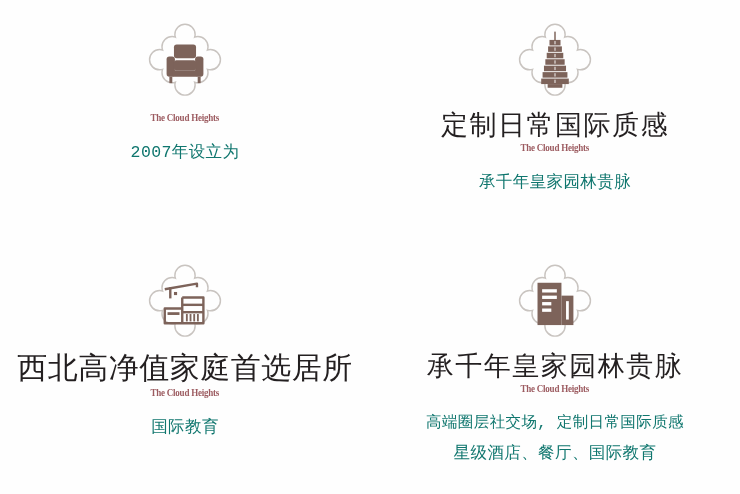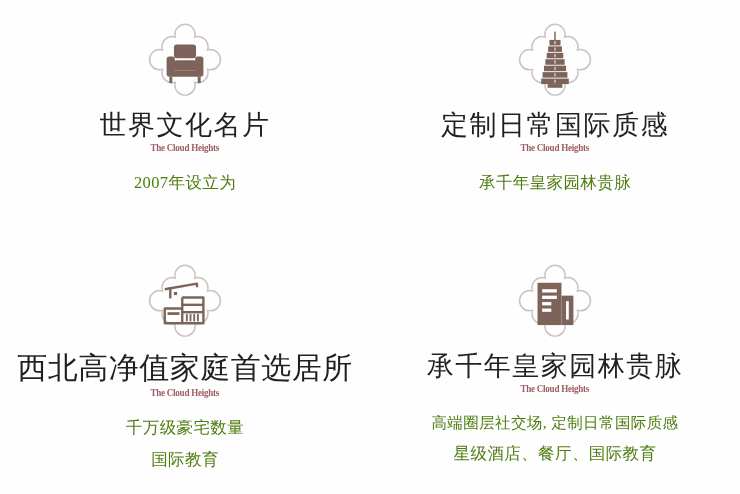--- a/index.html
+++ b/index.html
@@ -66,24 +66,24 @@
     transform: scaleX(0.82);
     transform-origin: center;
     white-space: nowrap;
     text-align: center;
   }
   .feature-lines {
     margin-top: 14px;
     text-align: center;
   }
   .feature-line {
-    font-family: Liberation Serif, serif;
+    font-family: Liberation Mono, monospace;
     font-size: 16.5px;
     line-height: 1.95;
-    color: #4d7c0f;
+    color: #0f766e;
     letter-spacing: 0.4px;
     white-space: nowrap;
   }
   .feature-line.small {
     font-size: 15.5px;
   }
 </style>
 </head>
 <body>
 
@@ -95,21 +95,20 @@
       <g fill="#7d635a">
         <rect x="38" y="31" width="24" height="15" rx="3"></rect>
         <rect x="30" y="44" width="9" height="22" rx="3"></rect>
         <rect x="61" y="44" width="9" height="22" rx="3"></rect>
         <rect x="38" y="48" width="24" height="11" rx="2.5"></rect>
         <rect x="36" y="59" width="28" height="7" rx="2"></rect>
         <rect x="33" y="66" width="3.2" height="7"></rect>
         <rect x="63.8" y="66" width="3.2" height="7"></rect>
       </g>
     </svg>
-    <div class="feature-title">世界文化名片</div>
     <div class="brand-sub">The Cloud Heights</div>
     <div class="feature-lines">
       <div class="feature-line">2007年设立为</div>
     </div>
   </div>
 
   <div class="feature-cell">
     <svg class="icon-badge" viewBox="0 0 100 100">
       <path d="M50 9 C56 9 61 14 61 20 C61 21 60.8 22 60.5 23 C61.5 22.6 62.7 22.4 64 22.4 C70.1 22.4 75 27.3 75 33.4 C75 34.7 74.8 35.9 74.4 37 C75.4 36.7 76.4 36.5 77.5 36.5 C83.6 36.5 88.5 41.4 88.5 47.5 C88.5 53.6 83.6 58.5 77.5 58.5 C76.4 58.5 75.4 58.3 74.4 58 C74.8 59.1 75 60.3 75 61.6 C75 67.7 70.1 72.6 64 72.6 C62.7 72.6 61.5 72.4 60.5 72 C60.8 73 61 74 61 75 C61 81 56 86 50 86 C44 86 39 81 39 75 C39 74 39.2 73 39.5 72 C38.5 72.4 37.3 72.6 36 72.6 C29.9 72.6 25 67.7 25 61.6 C25 60.3 25.2 59.1 25.6 58 C24.6 58.3 23.6 58.5 22.5 58.5 C16.4 58.5 11.5 53.6 11.5 47.5 C11.5 41.4 16.4 36.5 22.5 36.5 C23.6 36.5 24.6 36.7 25.6 37 C25.2 35.9 25 34.7 25 33.4 C25 27.3 29.9 22.4 36 22.4 C37.3 22.4 38.5 22.6 39.5 23 C39.2 22 39 21 39 20 C39 14 44 9 50 9 Z" fill="none" stroke="#c9c4c0" stroke-width="1.6"></path>
       <g fill="#7d635a">
@@ -156,21 +155,20 @@
         <rect x="51" y="62" width="2" height="8"></rect>
         <rect x="55" y="62" width="2" height="8"></rect>
         <rect x="59" y="62" width="2" height="8"></rect>
         <rect x="63" y="62" width="2" height="8"></rect>
         <rect x="31" y="60" width="13" height="3"></rect>
       </g>
     </svg>
     <div class="feature-title wide">西北高净值家庭首选居所</div>
     <div class="brand-sub">The Cloud Heights</div>
     <div class="feature-lines">
-      <div class="feature-line">千万级豪宅数量</div>
       <div class="feature-line">国际教育</div>
     </div>
   </div>
 
   <div class="feature-cell row2">
     <svg class="icon-badge" viewBox="0 0 100 100">
       <path d="M50 9 C56 9 61 14 61 20 C61 21 60.8 22 60.5 23 C61.5 22.6 62.7 22.4 64 22.4 C70.1 22.4 75 27.3 75 33.4 C75 34.7 74.8 35.9 74.4 37 C75.4 36.7 76.4 36.5 77.5 36.5 C83.6 36.5 88.5 41.4 88.5 47.5 C88.5 53.6 83.6 58.5 77.5 58.5 C76.4 58.5 75.4 58.3 74.4 58 C74.8 59.1 75 60.3 75 61.6 C75 67.7 70.1 72.6 64 72.6 C62.7 72.6 61.5 72.4 60.5 72 C60.8 73 61 74 61 75 C61 81 56 86 50 86 C44 86 39 81 39 75 C39 74 39.2 73 39.5 72 C38.5 72.4 37.3 72.6 36 72.6 C29.9 72.6 25 67.7 25 61.6 C25 60.3 25.2 59.1 25.6 58 C24.6 58.3 23.6 58.5 22.5 58.5 C16.4 58.5 11.5 53.6 11.5 47.5 C11.5 41.4 16.4 36.5 22.5 36.5 C23.6 36.5 24.6 36.7 25.6 37 C25.2 35.9 25 34.7 25 33.4 C25 27.3 29.9 22.4 36 22.4 C37.3 22.4 38.5 22.6 39.5 23 C39.2 22 39 21 39 20 C39 14 44 9 50 9 Z" fill="none" stroke="#c9c4c0" stroke-width="1.6"></path>
       <g fill="#7d635a">
         <rect x="31" y="28" width="26" height="46"></rect>
         <rect x="57" y="42" width="13" height="32"></rect>

